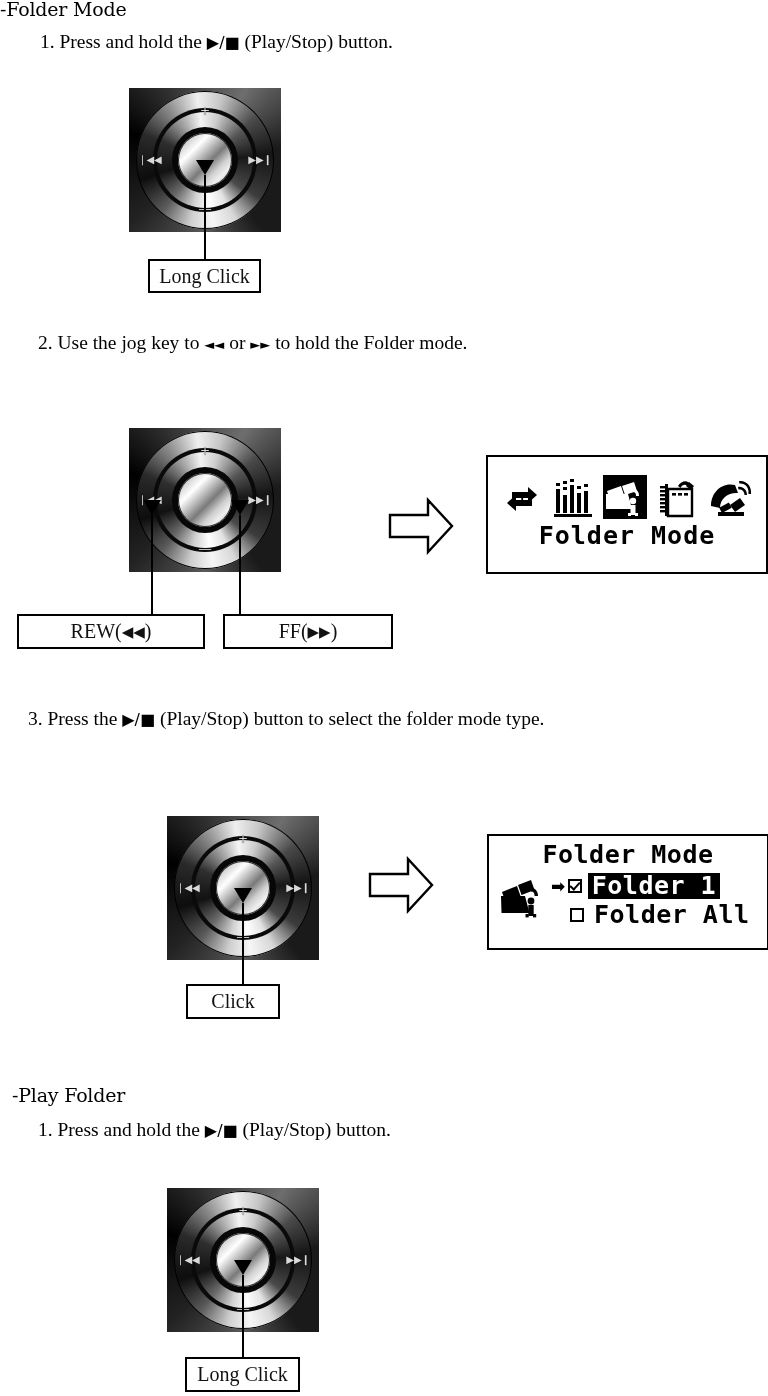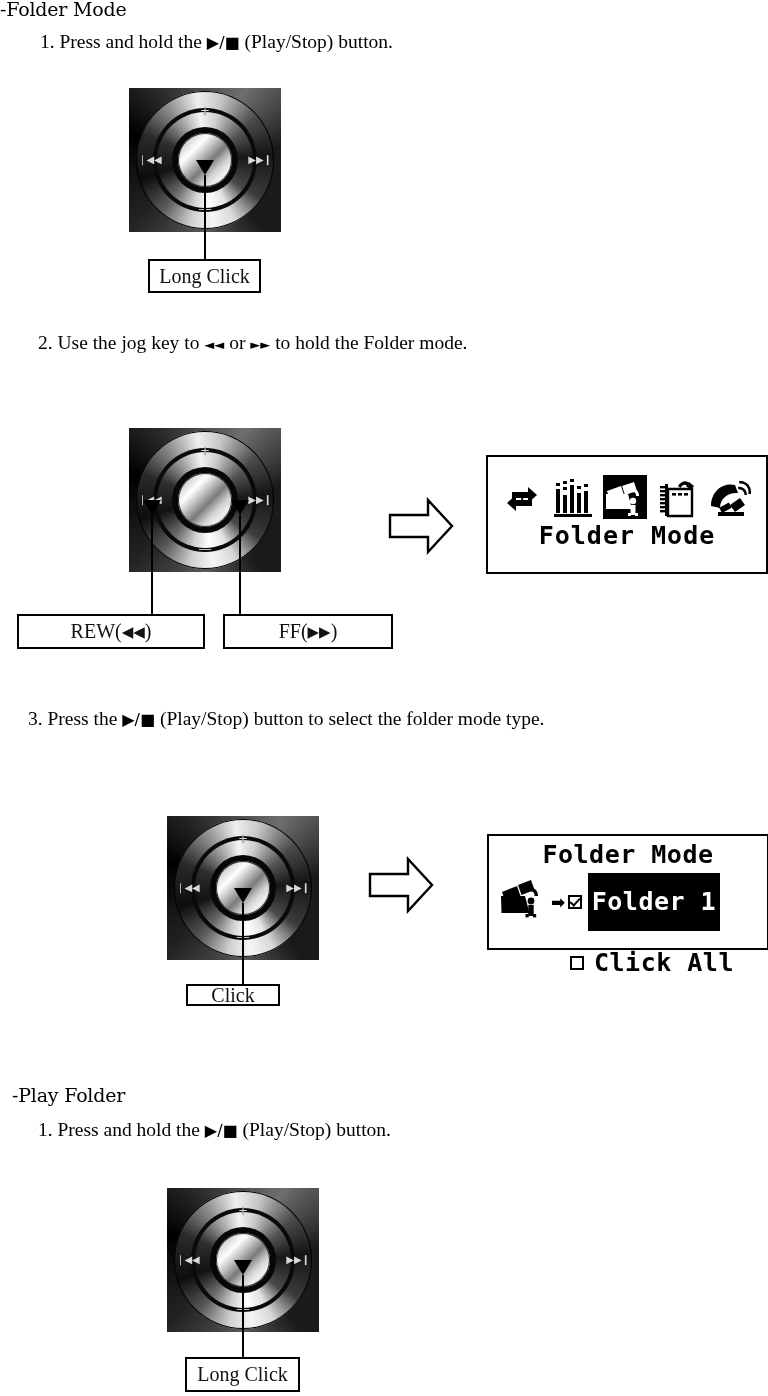--- a/index.html
+++ b/index.html
@@ -174,21 +174,21 @@
   }
   .lcd2-row {
     display: flex;
     align-items: center;
     font-family: "DejaVu Sans Mono", monospace;
     font-weight: 700;
     font-size: 25px;
     letter-spacing: 0.5px;
   }
   .lcd2-label {
-    padding: 16px 4px;
+    padding: 0 4px;
     line-height: 1.05;
   }
   .lcd2-label.selected {
     background: #000;
     color: #fff;
   }
   .checkbox {
     width: 14px; height: 14px;
     border: 2px solid #000;
     box-sizing: border-box;
@@ -387,21 +387,21 @@
   <div class="ring ring3" style="width:96px; height:96px;"></div>
   <div class="ring ring4" style="width:66px; height:66px;"></div>
   <div class="ring center" style="width:54px; height:54px;"></div>
   <div class="notch" style="left:50%; top:17px; transform:translateX(-50%); font-size:12px;">+</div>
   <div class="notch" style="left:9px; top:50%; transform:translateY(-50%); font-size:10px;">❘◀◀</div>
   <div class="notch" style="right:9px; top:50%; transform:translateY(-50%); font-size:10px;">▶▶❙</div>
   <div class="notch" style="left:50%; bottom:17px; transform:translateX(-50%); font-size:10px;">──</div>
 </div>
 <div class="pointer-head" style="left:234px; top:888px; transform:rotate(180deg);"></div>
 <div class="pointer-line" style="left:242px; top:903px; height:82px;"></div>
-<div class="callout" style="left:186px; top:984px; width:94px; height:22px;text-align:right;">Click</div>
+<div class="callout" style="left:186px; top:984px; width:94px; height:35px;text-align:right;">Click</div>
 
 <div class="block-arrow" style="left:368px; top:856px;">
   <svg width="66" height="58" viewBox="0 0 66 58">
     <polygon points="2,18 40,18 40,3 64,29 40,55 40,40 2,40" fill="#ffffff" stroke="#000000" stroke-width="2.4" stroke-linejoin="miter"></polygon>
   </svg>
 </div>
 
 <div class="lcd" style="left:487px; top:834px; width:282px; height:116px; padding:4px 0 0 0;">
   <div class="lcd2-title">Folder Mode</div>
 
@@ -423,21 +423,21 @@
     </div>
 
     <div style="flex:1;">
       <div class="lcd2-row" style="margin-top:2px;">
         <span class="small-arrow">➡</span>
         <span class="checkbox checked"></span>
         <span class="lcd2-label selected">Folder 1</span>
       </div>
       <div class="lcd2-row" style="margin-top:3px; padding-left:19px;">
         <span class="checkbox"></span>
-        <span class="lcd2-label">Click All</span>
+        <span class="lcd2-label">Folder All</span>
       </div>
     </div>
   </div>
 </div>
 
 <div class="abs section-header" style="left:12px; top:1084px;">-Play Folder</div>
 
 <div class="abs step-text" style="left:38px; top:1119px;">
   <span>1.</span>
   <span>Press and hold the</span>

